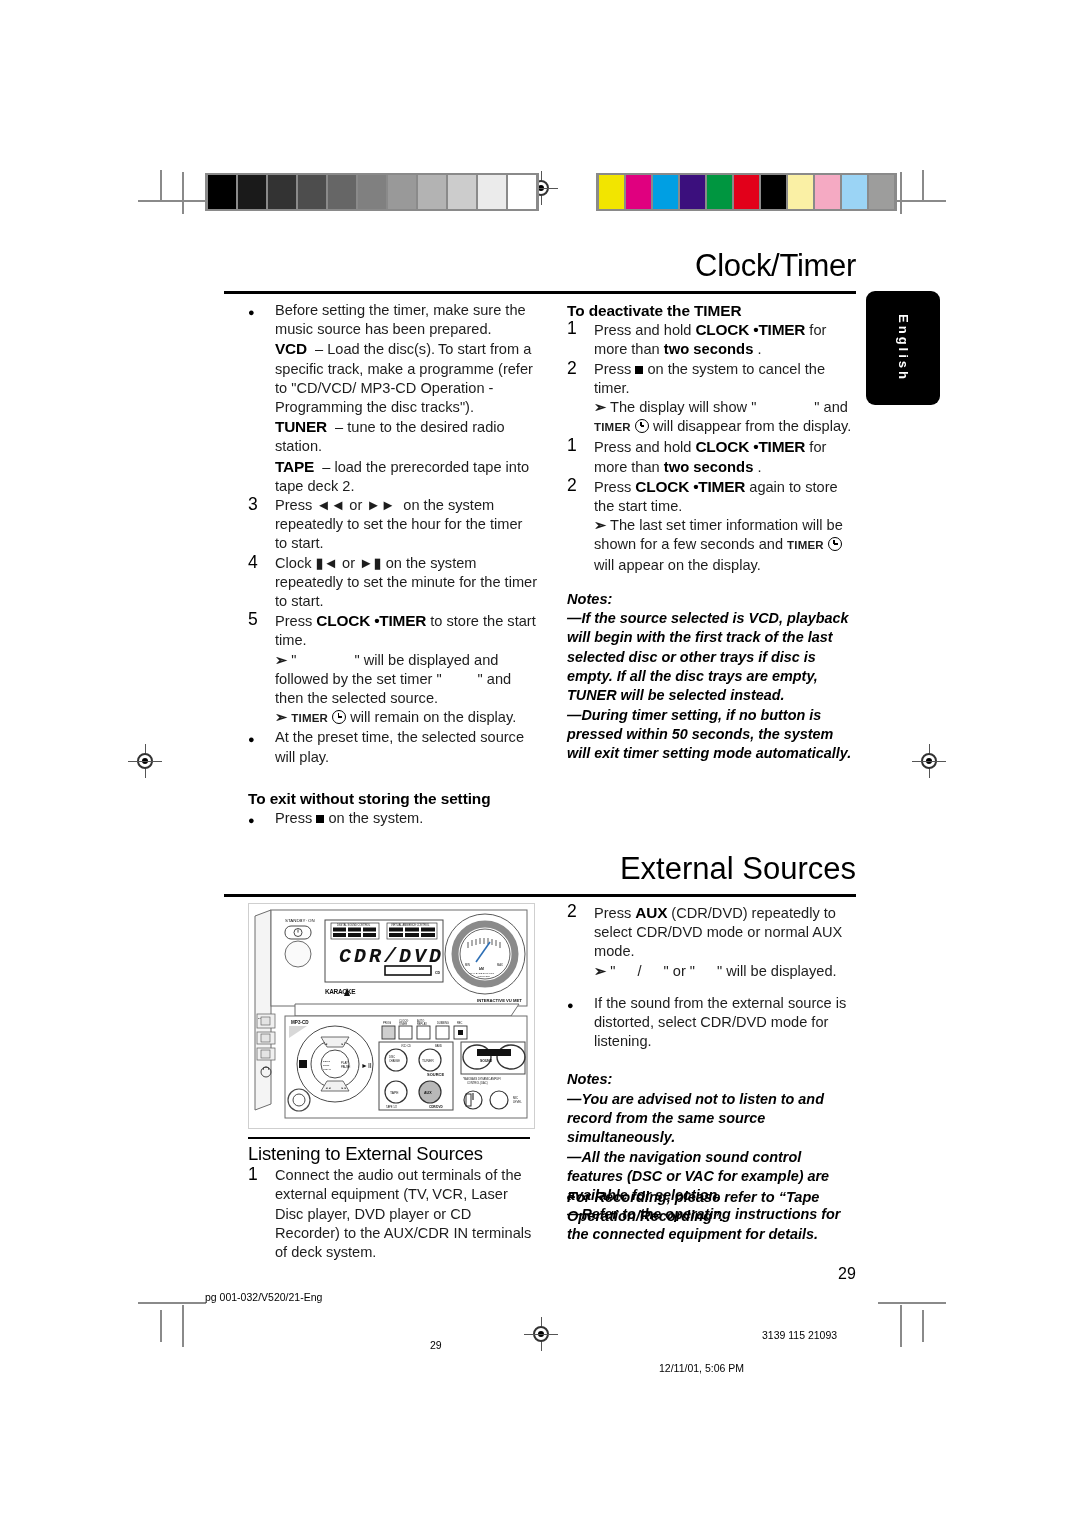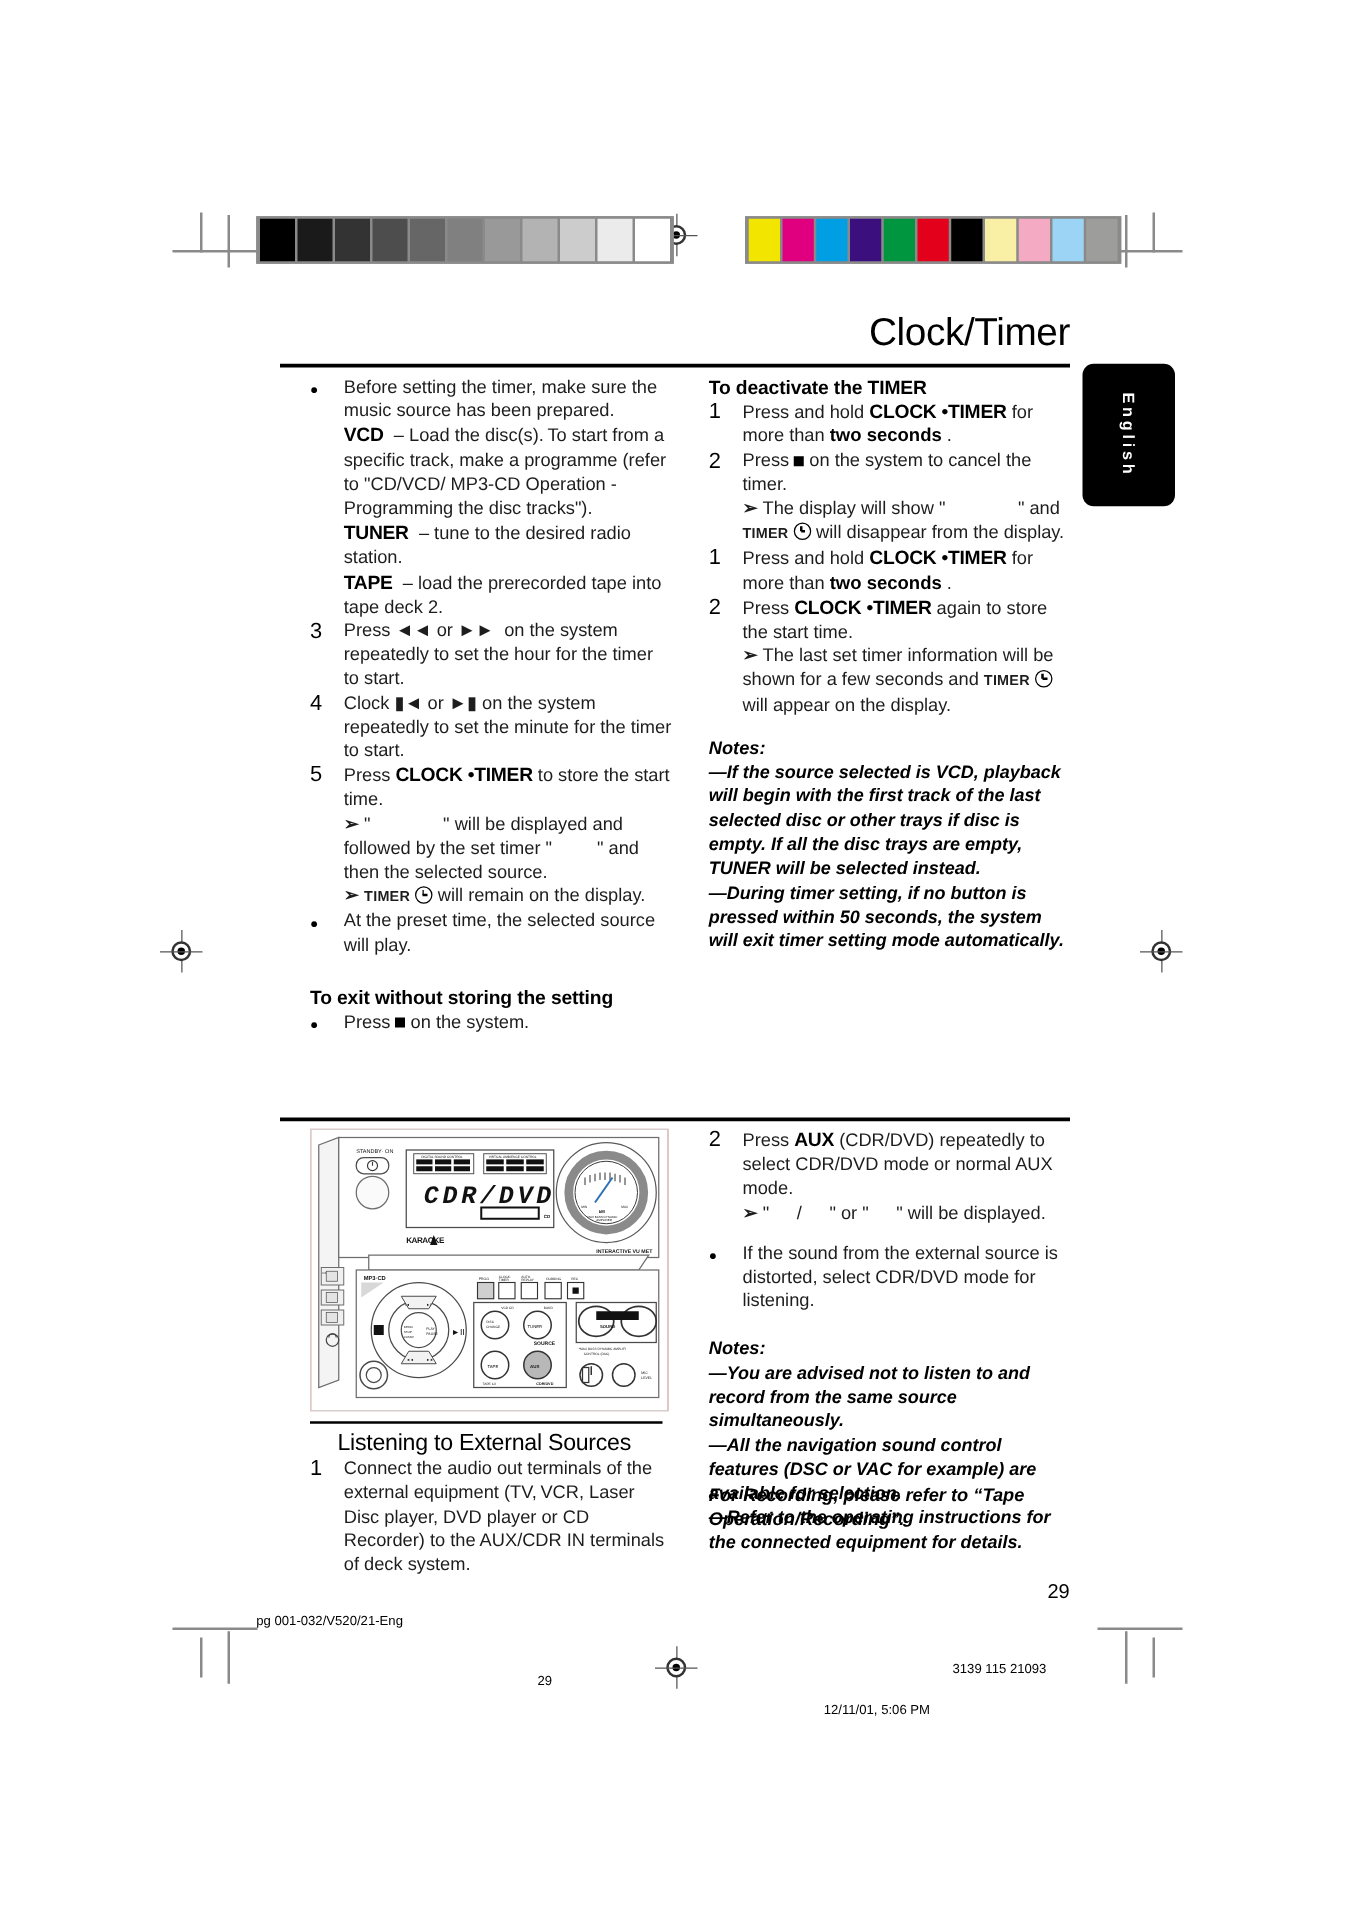--- a/index.html
+++ b/index.html
@@ -81,30 +81,30 @@
   .notes p{margin:0;font-style:italic;font-weight:700;font-size:14.4px;line-height:19.3px;color:#000;}
 
   .callout{position:absolute;font-style:italic;font-weight:700;font-size:14.6px;
            line-height:19.4px;color:#000;}
 
   .section2-title{
     position:absolute;right:224px;
     font-size:31px;font-weight:400;color:#000;white-space:nowrap;
   }
 
-  .subhead{font-size:18.5px;font-weight:400;color:#000;letter-spacing:-0.2px;margin-left:22px;}
+  .subhead{font-size:18.5px;font-weight:400;color:#000;letter-spacing:-0.2px;}
 
   .pgnum{position:absolute;font-size:16px;color:#000;}
 
   
   .footer{position:absolute;font-size:10.5px;color:#000;white-space:nowrap;}
 
   
   .photo{position:absolute;left:248px;top:903px;width:285px;height:224px;
-         border:1px solid #cfcfcf;background:#fca5a5;overflow:hidden;}
+         border:1px solid #cfcfcf;background:#f97316;overflow:hidden;}
   .photo svg{display:block;}
 </style>
 </head>
 <body>
 
 <div class="page">
 
   <div class="crop" style="left:138px;top:200px;width:68px;height:2px;"></div>
   <div class="crop" style="left:160px;top:170px;width:2px;height:32px;"></div>
   <div class="crop" style="left:182px;top:172px;width:2px;height:42px;"></div>
@@ -242,20 +242,21 @@
       </span>
     </div>
 
     <div class="notes">
       <div class="nh">Notes:</div>
       <p>—If the source selected is VCD, playback will begin with the first track of the last selected disc or other trays if disc is empty. If all the disc trays are empty, TUNER will be selected instead.</p>
       <p>—During timer setting, if no button is pressed within 50 seconds, the system will exit timer setting mode automatically.</p>
     </div>
   </div>
 
+  <div class="section2-title" style="top:851px;">External Sources</div>
   <div class="rule" style="left:224px;top:894px;width:632px;height:3px;"></div>
 
   <div class="photo">
     <svg width="285" height="224" viewBox="0 0 285 224" xmlns="http://www.w3.org/2000/svg">
       <rect x="0" y="0" width="285" height="224" fill="#ffffff"></rect>
 
       <path d="M6 12 L22 6 L22 200 L6 206 Z" fill="#f4f4f4" stroke="#6d6d6d" stroke-width="1"></path>
 
       <rect x="22" y="6" width="256" height="96" fill="#ffffff" stroke="#6d6d6d" stroke-width="1"></rect>
 

